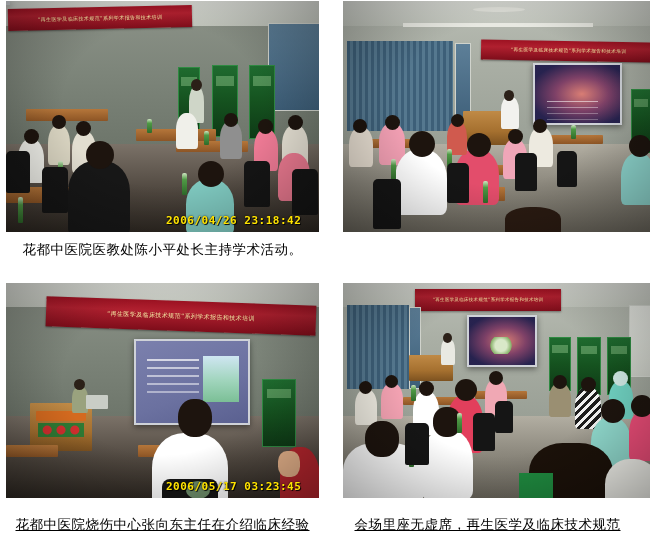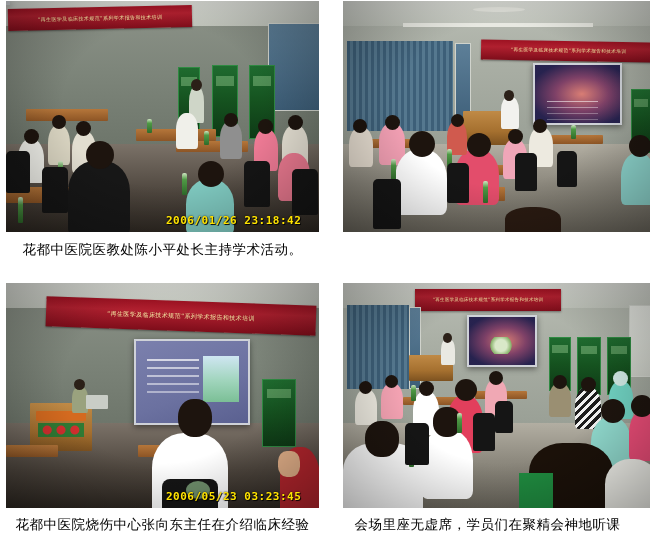--- a/index.html
+++ b/index.html
@@ -206,21 +206,21 @@
   .caption {
     margin-top: 8px;
     font-size: 13.5px;
     color: #000000;
     text-align: center;
     white-space: nowrap;
     letter-spacing: 0.5px;
     font-family: "DejaVu Sans", "Liberation Sans", sans-serif;
   }
   .cell.row-top .caption { margin-top: 9px; }
-  .cell.row-bottom .caption { margin-top: 8px; }
+  .cell.row-bottom .caption { margin-top: 18px; text-decoration: underline; }
 </style>
 </head>
 <body>
 
 <div class="gallery">
 
   <div class="cell col-left row-top">
     <div class="photo-frame">
       <div class="scene">
         <div class="wall wall-dark"></div>
@@ -273,21 +273,21 @@
         <div class="bottle" style="left:176px;top:172px;height:22px;"></div>
         <div class="bottle" style="left:198px;top:130px;height:14px;"></div>
 
         <div class="chairback" style="left:0px;top:150px;width:24px;height:42px;"></div>
         <div class="chairback" style="left:36px;top:166px;width:26px;height:46px;"></div>
         <div class="chairback" style="left:238px;top:160px;width:26px;height:46px;"></div>
         <div class="chairback" style="left:286px;top:168px;width:26px;height:46px;"></div>
 
         <div class="vignette"></div>
       </div>
-      <div class="timestamp ts-mid">2006/01/26 23:18:42</div>
+      <div class="timestamp ts-mid">2006/04/26 23:18:42</div>
     </div>
     <div class="caption">花都中医院医教处陈小平处长主持学术活动。</div>
   </div>
 
   <div class="cell col-right row-top">
     <div class="photo-frame">
       <div class="scene">
         <div class="wall"></div>
         <div class="ceiling"></div>
         <div class="floor floor-light"></div>
@@ -381,21 +381,21 @@
         <div class="person" style="left:146px;top:150px;width:76px;height:82px;background:#ffffff;border-radius:42% 42% 4% 4%;"></div>
         <div class="head" style="left:172px;top:116px;width:34px;height:38px;border-radius:46%;"></div>
         <div class="person" style="left:274px;top:164px;width:40px;height:68px;background:#b9262e;"></div>
         <div style="position:absolute;left:272px;top:168px;width:22px;height:26px;background:#e8b48c;border-radius:40%;"></div>
 
         <div class="chairback" style="left:156px;top:196px;width:56px;height:36px;border-radius:8px 8px 0 0;"></div>
         <div style="position:absolute;left:180px;top:198px;width:24px;height:18px;background:#6f8f6c;border-radius:50%;"></div>
 
         <div class="vignette"></div>
       </div>
-      <div class="timestamp ts-mid">2006/05/23 03:23:45</div>
+      <div class="timestamp ts-mid">2006/05/17 03:23:45</div>
     </div>
     <div class="caption">花都中医院烧伤中心张向东主任在介绍临床经验</div>
   </div>
 
   <div class="cell col-right row-bottom">
     <div class="photo-frame">
       <div class="scene">
         <div class="wall"></div>
         <div class="ceiling"></div>
         <div class="floor floor-light"></div>
@@ -457,16 +457,16 @@
         <div class="bottle" style="left:114px;top:130px;height:20px;"></div>
         <div class="bottle" style="left:66px;top:162px;height:22px;"></div>
 
         <div class="chairback" style="left:62px;top:140px;width:24px;height:42px;"></div>
         <div class="chairback" style="left:130px;top:130px;width:22px;height:38px;"></div>
         <div class="chairback" style="left:152px;top:118px;width:18px;height:32px;"></div>
 
         <div class="vignette"></div>
       </div>
     </div>
-    <div class="caption">会场里座无虚席，学员们在聚精会神地听课</div>
+    <div class="caption">会场里座无虚席，再生医学及临床技术规范</div>
   </div>
 
 </div>
 
 </body></html>

